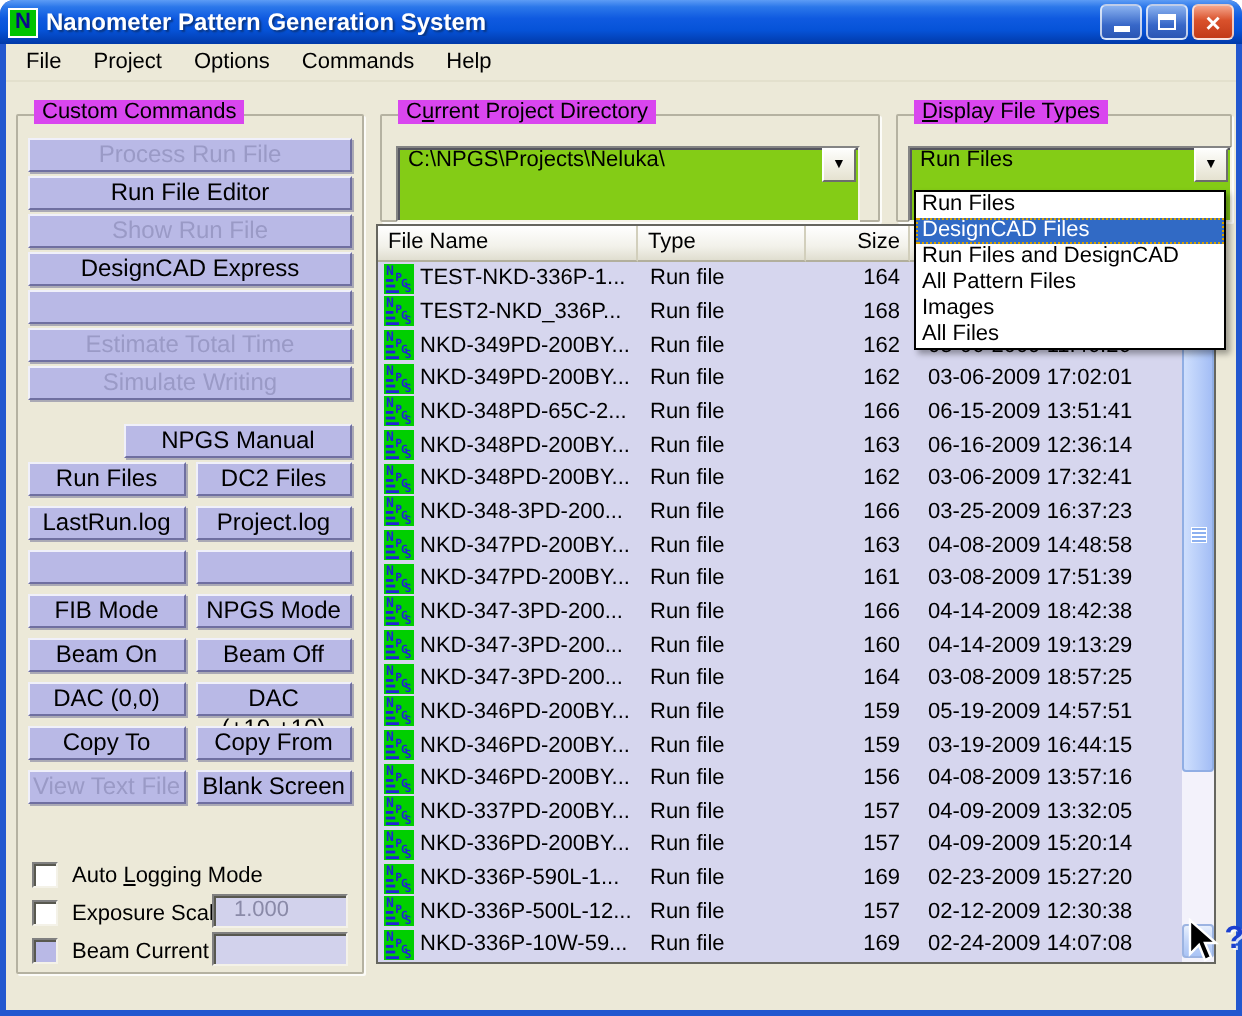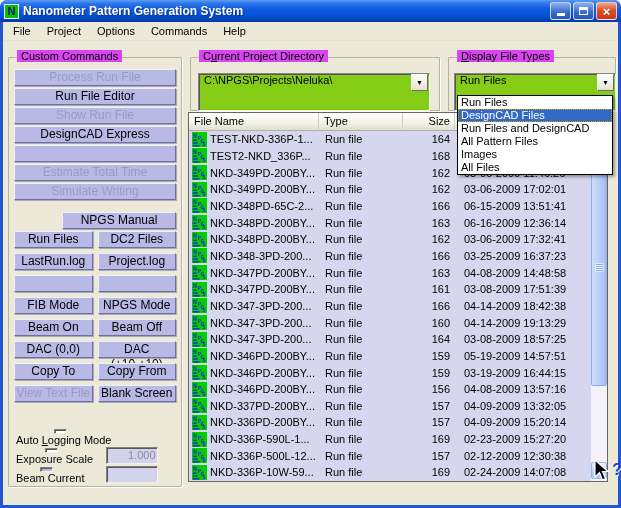--- a/index.html
+++ b/index.html
@@ -41,27 +41,27 @@
   
   .cc-buttons { position:absolute; left:11px; top:47px; width:162px; }
   .cc-row { display:flex; gap:5px; margin-bottom:2px; }
   .cc-row.pair { margin-bottom:5px; }
   .cc-btn { flex:1; height:17px; font-family:"Liberation Sans",sans-serif; font-size:12px;
     background:#b9b9e6; border:1px solid; border-color:#f0f0fa #6f6fa0 #6f6fa0 #f0f0fa;
     box-shadow:1px 1px 0 rgba(90,90,140,.45); color:#000; padding:0; line-height:15px; }
   .cc-btn.disabled { color:#9a9ac6; }
 
   
-  .chk-row { position:absolute; left:13px; display:flex; align-items:center; height:17px;flex-direction:column; }
+  .chk-row { position:absolute; left:13px; display:flex; align-items:center; height:17px; }
   .chk { width:13px; height:13px; background:#fff; border:1px solid; margin-right:7px;
     border-color:#808080 #f4f2e8 #f4f2e8 #808080; box-shadow:inset 1px 1px 0 #58584f; }
   .chk.filled { background:#b9b9e6; }
-  .mini-field { position:absolute; width:52px; height:17px; background:#d2d2ec; color:#8a8aa8;
+  .mini-field { position:absolute; width:68px; height:17px; background:#d2d2ec; color:#8a8aa8;
     border:1px solid; border-color:#808080 #f4f2e8 #f4f2e8 #808080; box-shadow:inset 1px 1px 0 #58584f;
-    font-size:11px; line-height:15px; padding-left:21px; }
+    font-size:11px; line-height:15px; padding-left:10px; }
 
   
   .combo { position:absolute; height:38px; background:#84cc16; border:1px solid;
     border-color:#848484 #f6f4e8 #f6f4e8 #848484; box-shadow:inset 1px 1px 0 #55555f;
     display:flex; align-items:flex-start; }
   .combo .val { flex:1; padding-left:5px; white-space:nowrap; overflow:hidden; }
   .combo .drop-btn { width:17px; height:17px; margin-right:1px; background:linear-gradient(180deg,#fdfdfb,#e5e2d0);
     border:1px solid; border-color:#fff #6d6d6d #6d6d6d #fff; display:flex; align-items:center;
     justify-content:center; font-size:7px; color:#000; }
 

